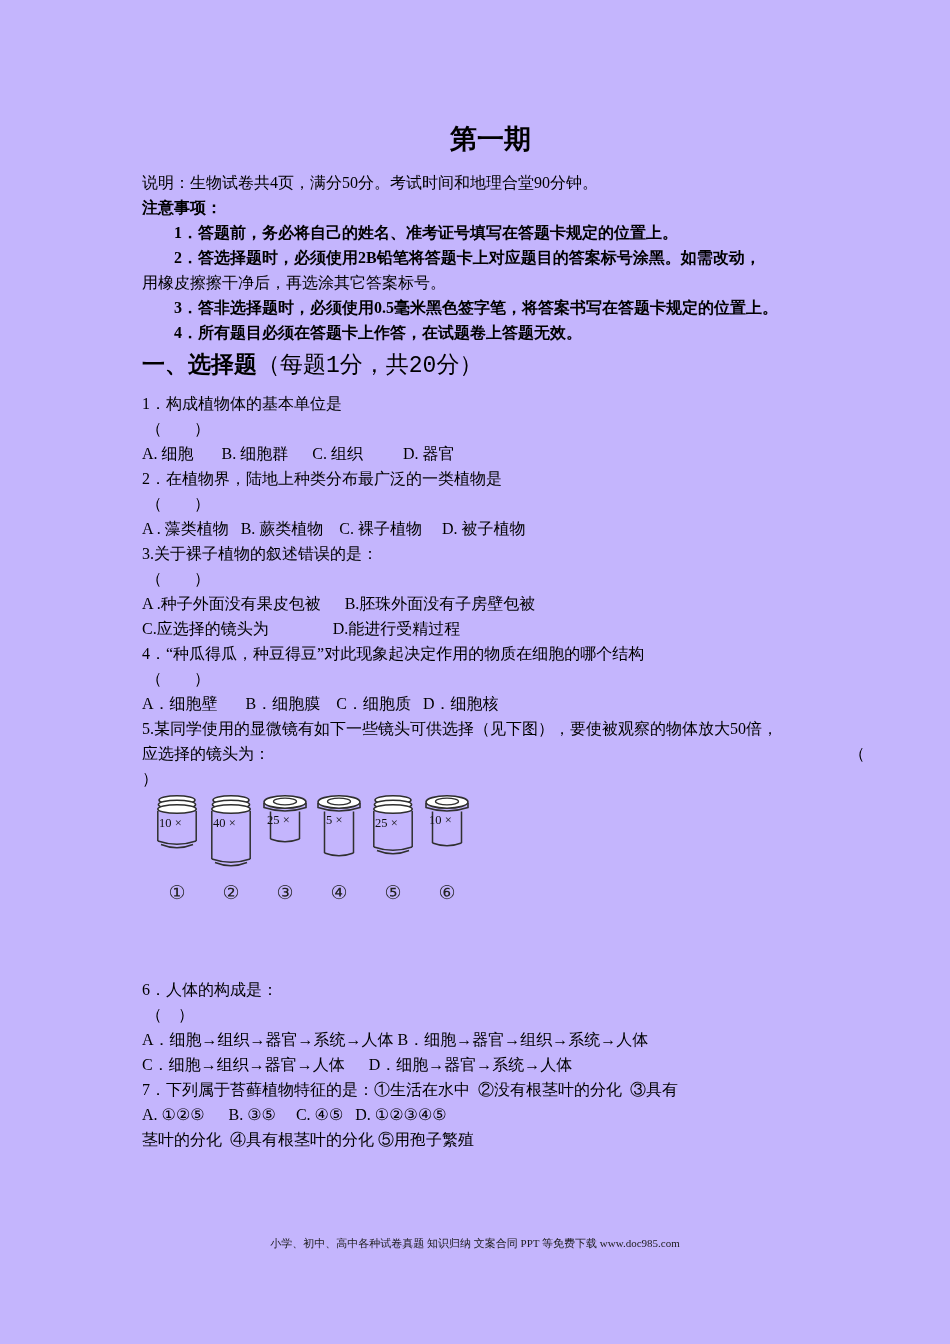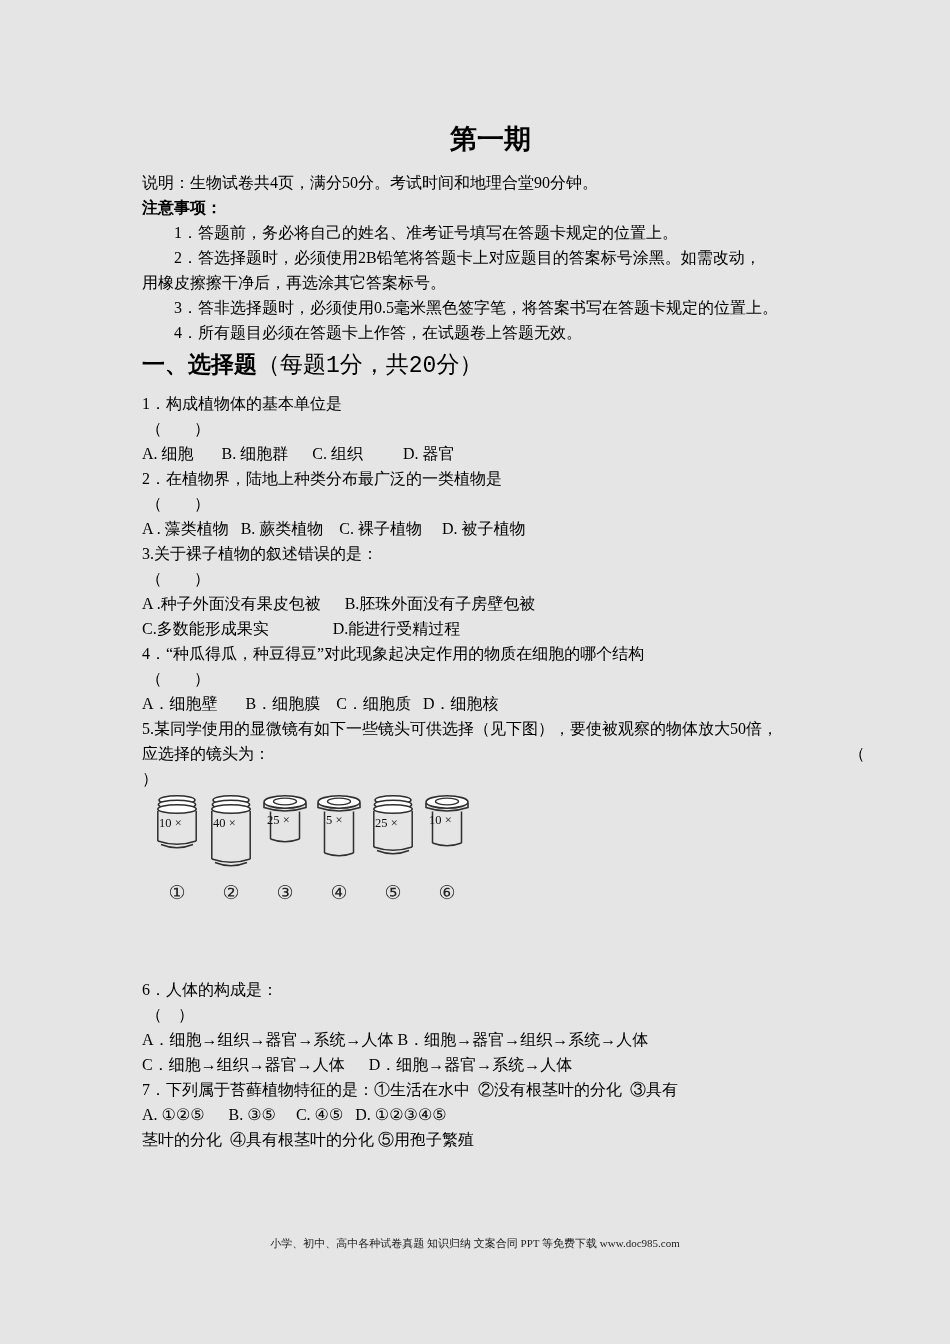--- a/index.html
+++ b/index.html
@@ -1,29 +1,29 @@
 <!DOCTYPE html>
 <html><head>
 <meta charset="utf-8">
 <style>
   html,body { margin:0; padding:0; background:#fff; }
   .page {
-    position:relative; width:950px; height:1344px; background:#e5e5e5;
+    position:relative; width:950px; height:1344px; background:#c4b5fd;
     color:#000; font-family:"Liberation Serif","DejaVu Serif",serif;
     overflow:hidden;
   }
   .content { padding:124px 85px 0 142px; }
   .doc-title {
     text-align:center; font-size:27px; font-weight:bold; line-height:30px;
     margin:0 26px 16px 0;
     font-family:"DejaVu Sans","Liberation Sans",sans-serif;
   }
   .line { font-size:16px; line-height:25px; white-space:pre; }
   .kai  { }
-  .indent { padding-left:32px; }
+  .indent { padding-left:32px;font-weight:bold; }
   .bold { font-weight:bold; }
   .section-heading { font-size:23px; line-height:34px; margin:4px 0 8px 0; white-space:pre;font-family:Liberation Mono, monospace; }
   .section-heading .meta { font-weight:normal; }
   .rline { display:flex; justify-content:space-between; }
   .figure { margin:2px 0 0 8px; }
   .lens-row { display:flex; align-items:flex-start; }
   .lens-slot { width:54px; }
   .lens-slot svg { display:block; }
   .nums-row { display:flex; margin-top:4px; }
   .nums-row span {
@@ -53,21 +53,21 @@
     <div id="question-blocks">
         <div class="line">1．构成植物体的基本单位是</div>
         <div class="line"> （        ）</div>
         <div class="line">A. 细胞       B. 细胞群      C. 组织          D. 器官</div>
         <div class="line">2．在植物界，陆地上种类分布最广泛的一类植物是</div>
         <div class="line"> （        ）</div>
         <div class="line">A . 藻类植物   B. 蕨类植物    C. 裸子植物     D. 被子植物</div>
         <div class="line">3.关于裸子植物的叙述错误的是：</div>
         <div class="line"> （        ）</div>
         <div class="line">A .种子外面没有果皮包被      B.胚珠外面没有子房壁包被</div>
-        <div class="line">C.多数能形成果实                D.能进行受精过程</div>
+        <div class="line">C.应选择的镜头为                D.能进行受精过程</div>
         <div class="line">4．“种瓜得瓜，种豆得豆”对此现象起决定作用的物质在细胞的哪个结构</div>
         <div class="line"> （        ）</div>
         <div class="line">A．细胞壁       B．细胞膜    C．细胞质   D．细胞核</div>
         <div class="line">5.某同学使用的显微镜有如下一些镜头可供选择（见下图），要使被观察的物体放大50倍，</div>
         <div class="line rline"><span>应选择的镜头为：</span><span>（</span></div>
         <div class="line">）</div>
         <div class="figure">
           <div class="lens-row">
             <div class="lens-slot">
               <svg width="54" height="84" viewBox="0 0 54 84">

